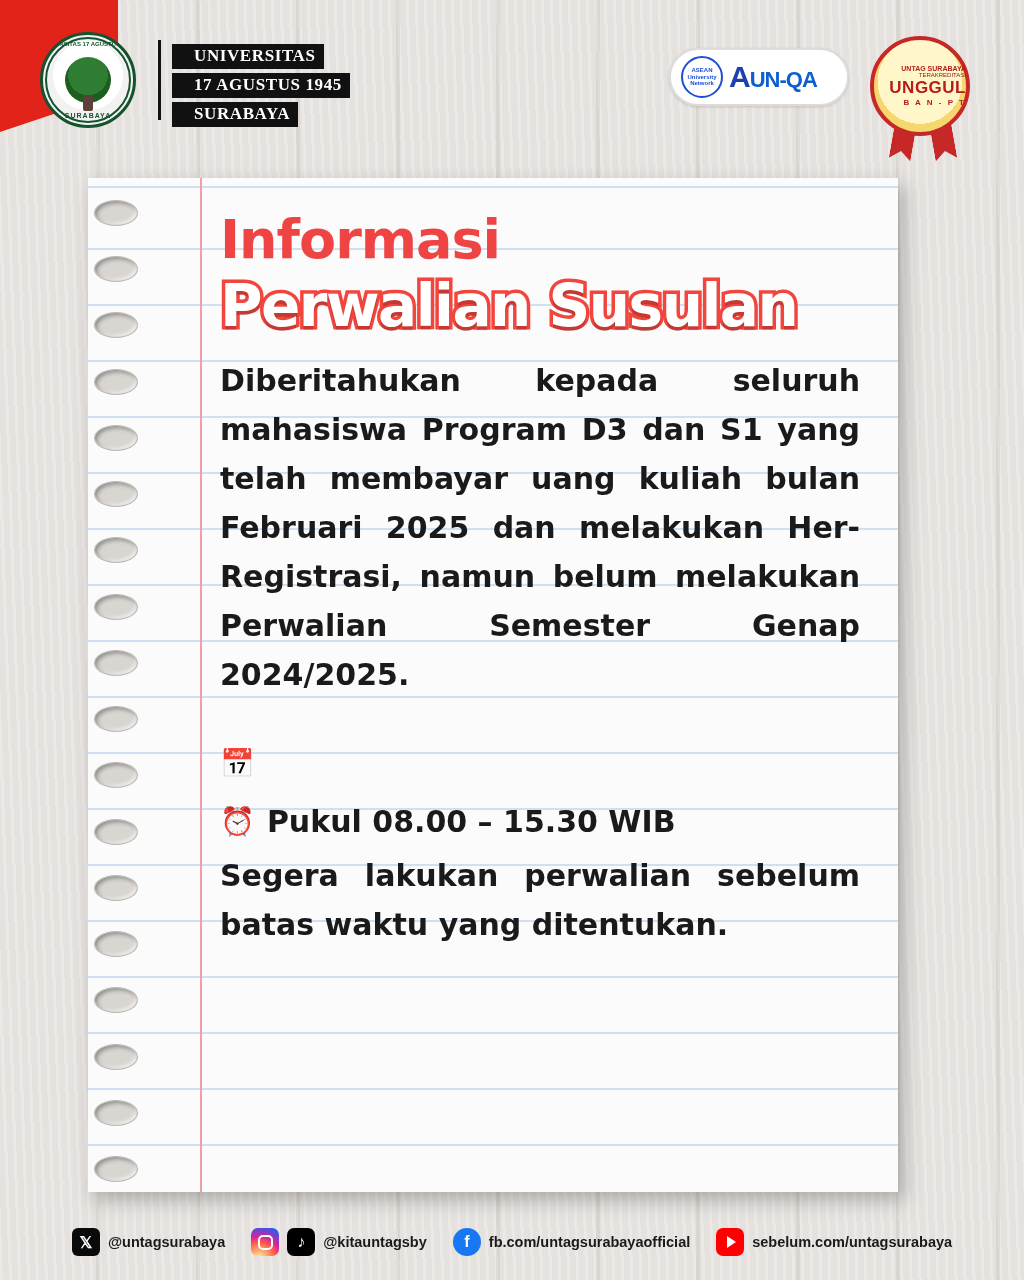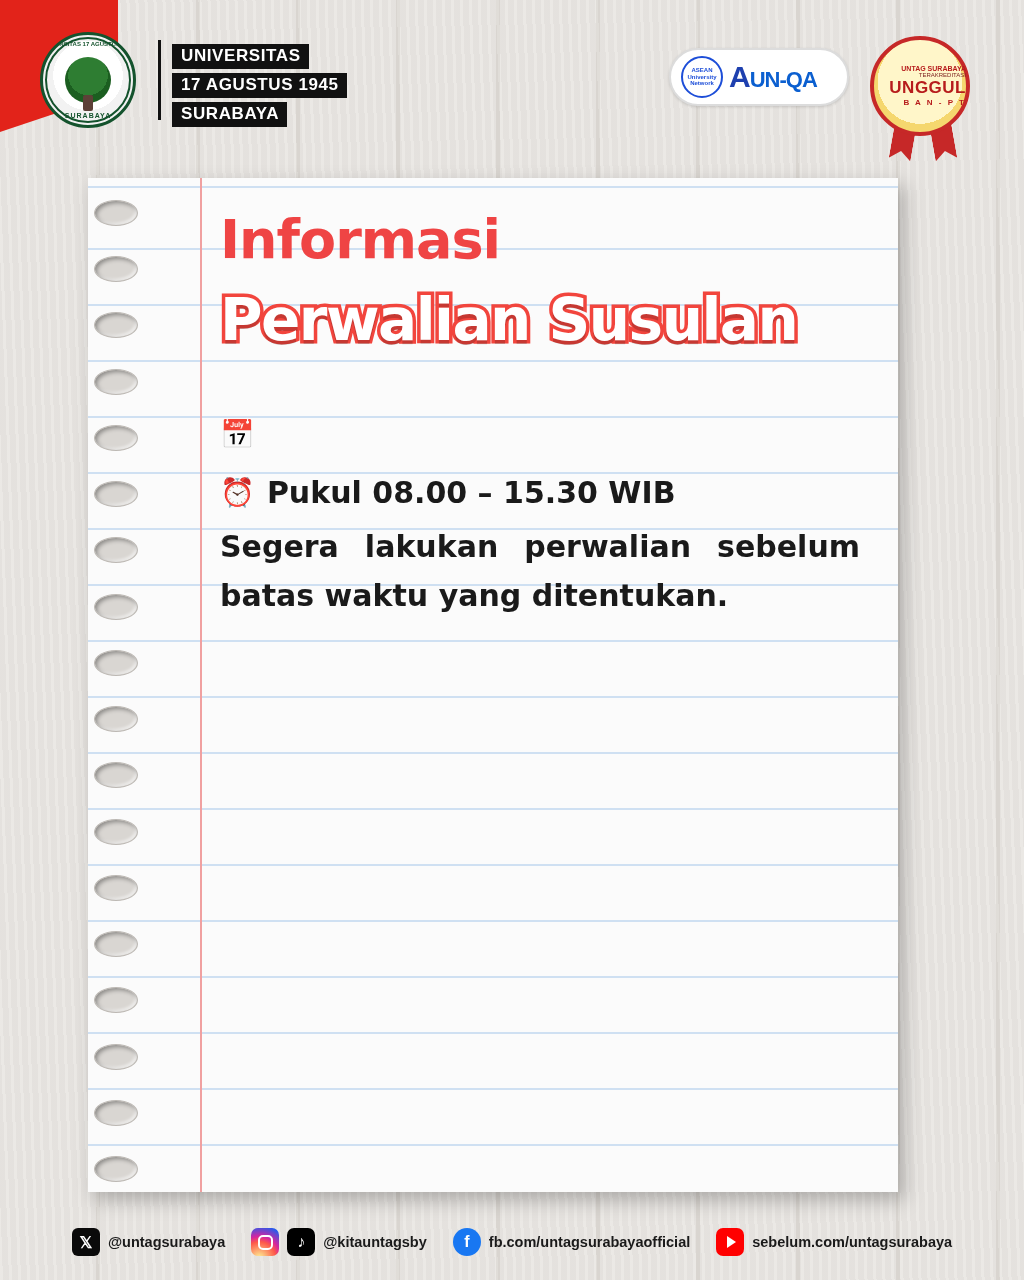--- a/index.html
+++ b/index.html
@@ -69,21 +69,21 @@
     position:absolute; left:158px; top:40px;
     width:3px; height:80px; background:#111;
   }
   .uni-name {
     position:absolute; left:172px; top:44px;
     display:flex; flex-direction:column; gap:4px;
   }
   .uni-name span {
     background:#111; color:#fff;
     font-weight:bold; font-size:17px; letter-spacing:0.6px;
-    padding:2px 8px 3px 9px; width:max-content;
+    padding:2px 8px 3px 22px; width:max-content;font-family:Liberation Serif, serif;
   }
 
   .badge-aun {
     position:absolute; right:175px; top:48px;
     width:180px; height:58px; border-radius:29px;
     background:#fff; border:2px solid #dcdcdc;
     display:flex; align-items:center; gap:6px; padding:0 10px;
     box-shadow:0 1px 3px rgba(0,0,0,.15);
   }
   .asean-circle {
@@ -156,21 +156,20 @@
   .title-sub-wrap { margin-top:6px; }
   .title-sub {
     display:inline-block;
     font-size:58px; font-weight:bold; color:#fff;
     font-family:"DejaVu Sans", sans-serif;
     letter-spacing:-1.5px;
     -webkit-text-stroke: 7px #f2453d;
     paint-order: stroke fill;
     text-shadow: 0 4px 0 rgba(0,0,0,0.18);
     line-height:1.1;
-    margin-top:14px;
   }
   .body-text {
     margin-top:18px;
     font-size:30px; line-height:49px;
     font-weight:bold; color:#1a1a1a;
     text-align:justify;
     font-family:"DejaVu Sans", sans-serif;
     width:640px;
   }
   .para { margin-bottom:0; }
@@ -274,20 +273,21 @@
       <div class="hole"></div>
     </div>
 
     <div class="content">
       <div class="title-main">Informasi</div>
       <div class="title-sub-wrap">
         <span class="title-sub">Perwalian Susulan</span>
       </div>
 
       <div class="body-text">
+        <div class="para">Diberitahukan kepada seluruh mahasiswa Program D3 dan S1 yang telah membayar uang kuliah bulan Februari 2025 dan melakukan Her-Registrasi, namun belum melakukan Perwalian Semester Genap 2024/2025.</div>
         <div class="gap"></div>
         <div class="line-item">
           <span class="emoji">📅</span>
         </div>
         <div class="line-item">
           <span class="emoji">⏰</span>
           <span>Pukul 08.00 – 15.30 WIB</span>
         </div>
         <div class="para">Segera lakukan perwalian sebelum batas waktu yang ditentukan.</div>
       </div>

